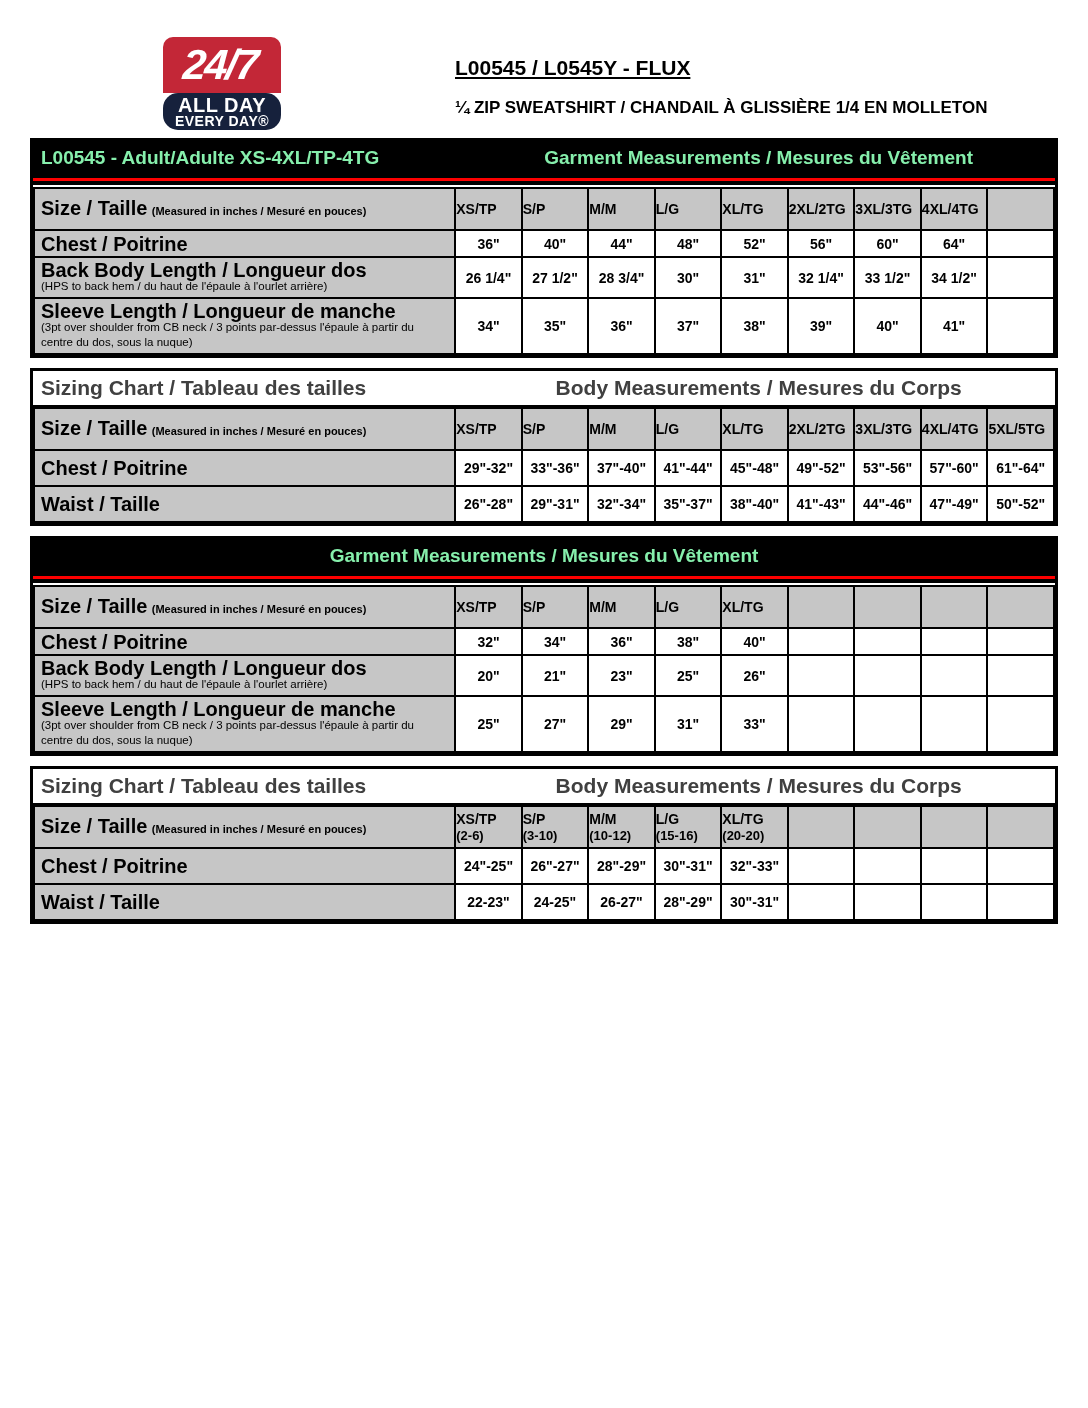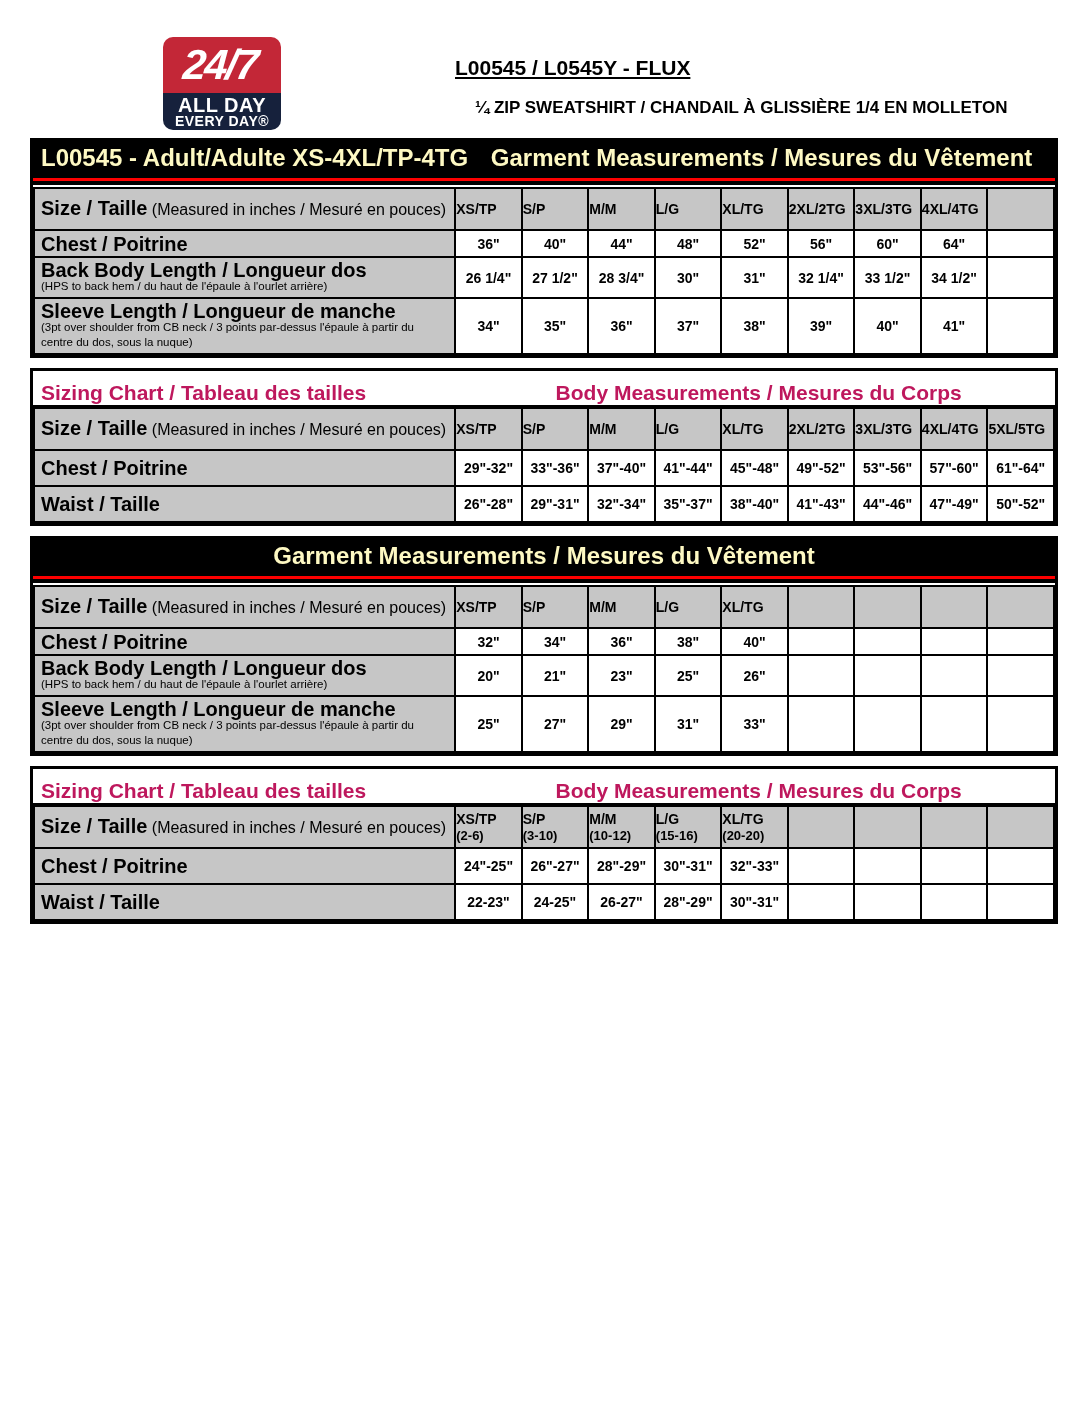--- a/index.html
+++ b/index.html
@@ -11,53 +11,53 @@
   }
 
   
   .logo { position:absolute; left:163px; top:37px; width:118px; height:93px;
           border-radius:10px; overflow:hidden; }
   .logo-top { height:56px; background:#c32737; color:#fff; display:flex;
               align-items:center; justify-content:center; }
   .logo-247 { font-size:42px; font-weight:bold; font-style:italic;
               transform:skewX(-4deg); letter-spacing:-2px; padding-right:4px; }
   .logo-bottom { height:37px; background:#16213c; color:#fff; text-align:center;
-                 display:flex; flex-direction:column; justify-content:center; }
+                 display:flex; flex-direction:column; justify-content:center;border-radius:15px; }
   .logo-allday { font-size:20px; font-weight:bold; line-height:18px; letter-spacing:0.5px; }
   .logo-everyday { font-size:14px; font-weight:bold; line-height:14px; letter-spacing:0.5px; }
 
   .doc-title { position:absolute; left:455px; top:56px; font-size:21px; font-weight:bold;text-decoration:underline; }
-  .doc-subtitle { position:absolute; left:475px; top:98px; font-size:17px; font-weight:bold;text-align:center; }
+  .doc-subtitle { position:absolute; left:455px; top:98px; font-size:17px; font-weight:bold;text-align:center; }
 
   
   .tables-wrap { position:absolute; left:30px; top:138px; width:1028px; }
   .sz { border:3px solid #000; margin-bottom:10px; background:#fff; }
 
   .sz-title { display:flex; align-items:center; font-weight:bold; }
   .sz-title .tl { flex:0 0 42%; padding-left:8px; white-space:nowrap; }
   .sz-title .tr { flex:1; text-align:center; }
-  .sz-title.black { background:#000; color:#fef9c3; height:33px; font-size:24px; }
-  .sz-title.white { background:#fff; color:#be185d; height:36px; font-size:21px;
-                    border-bottom:2px solid #000;align-items:flex-end; }
+  .sz-title.black { background:#000; color:#86efac; height:33px; font-size:19px; }
+  .sz-title.white { background:#fff; color:#404040; height:36px; font-size:21px;
+                    border-bottom:2px solid #000; }
 
   .redbar { height:11px; background:#fe0000; border-top:4px solid #000;
             border-bottom:4px solid #000; margin-bottom:2px; }
 
   table { width:100%; border-collapse:collapse; table-layout:fixed; }
   col.c-label { width:41.3%; }
   td { border:2px solid #000; vertical-align:middle; }
 
   .label-cell { background:#c6c6c6; text-align:left; padding:3px 6px; }
   .size-row td { height:42px; }
   .size-row .col-cell { background:#c6c6c6; text-align:left; }
   .col-label { font-weight:bold; font-size:14px; line-height:17px; }
   .col-sub   { font-weight:bold; font-size:13px; line-height:16px; }
   .row-label { font-weight:bold; font-size:20px; line-height:18px; }
   .row-note  { font-size:11.5px; font-weight:normal; line-height:15px; }
-  .row-note.inline { display:inline; font-size:16px; }
+  .row-note.inline { display:inline; font-size:11px;font-weight:bold; }
   .val-cell { background:#fff; text-align:center; font-weight:bold; font-size:14px; }
 
   .sz.garment .data-row td { height:27px; }
   .sz.body .data-row td { height:36px; }
 </style>
 </head>
 <body>
 
 <div class="page">
 

